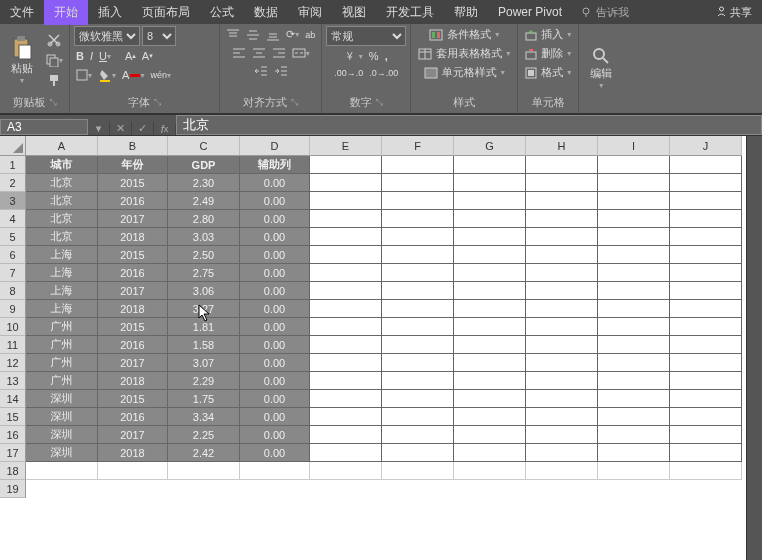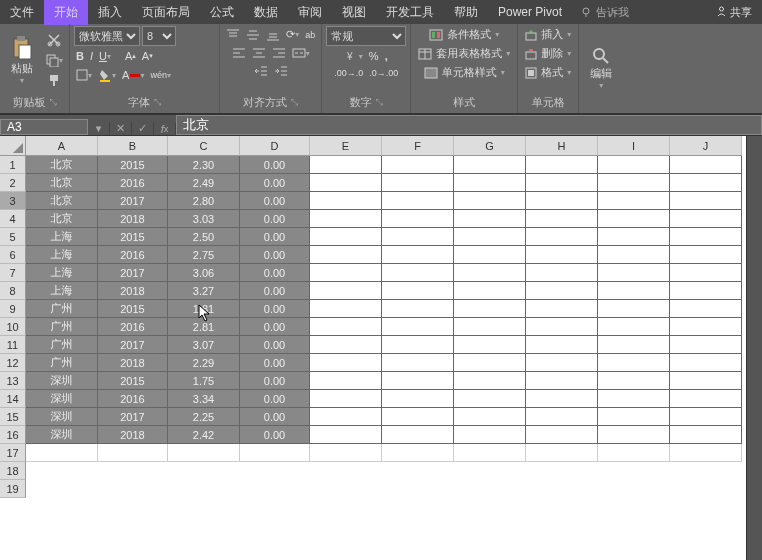--- a/index.html
+++ b/index.html
@@ -415,20 +415,32 @@
           <div class="rowhead">15</div>
           <div class="rowhead">16</div>
           <div class="rowhead">17</div>
           <div class="rowhead">18</div>
           <div class="rowhead">19</div>
         </div>
       <div class="cells" id="cells">
         <svg class="cursor-arrow" width="14" height="18">
             <path d="M1 1 L1 14 L4 11 L7 17 L9 16 L6 10 L11 10 Z" fill="#fff" stroke="#000"></path>
           </svg>
+          <div class="row dark hdr">
+            <div class="cell" style="width: 72px;">城市</div>
+            <div class="cell" style="width: 70px;">年份</div>
+            <div class="cell" style="width: 72px;">GDP</div>
+            <div class="cell" style="width: 70px;">辅助列</div>
+            <div class="cell" style="width: 72px; background: rgb(255, 255, 255);"></div>
+            <div class="cell" style="width: 72px; background: rgb(255, 255, 255);"></div>
+            <div class="cell" style="width: 72px; background: rgb(255, 255, 255);"></div>
+            <div class="cell" style="width: 72px; background: rgb(255, 255, 255);"></div>
+            <div class="cell" style="width: 72px; background: rgb(255, 255, 255);"></div>
+            <div class="cell" style="width: 72px; background: rgb(255, 255, 255);"></div>
+          </div>
           <div class="row dark">
             <div class="cell" style="width: 72px;">北京</div>
             <div class="cell" style="width: 70px;">2015</div>
             <div class="cell" style="width: 72px;">2.30</div>
             <div class="cell" style="width: 70px;">0.00</div>
             <div class="cell" style="width: 72px; background: rgb(255, 255, 255);"></div>
             <div class="cell" style="width: 72px; background: rgb(255, 255, 255);"></div>
             <div class="cell" style="width: 72px; background: rgb(255, 255, 255);"></div>
             <div class="cell" style="width: 72px; background: rgb(255, 255, 255);"></div>
             <div class="cell" style="width: 72px; background: rgb(255, 255, 255);"></div>
@@ -526,21 +538,21 @@
             <div class="cell" style="width: 72px; background: rgb(255, 255, 255);"></div>
             <div class="cell" style="width: 72px; background: rgb(255, 255, 255);"></div>
             <div class="cell" style="width: 72px; background: rgb(255, 255, 255);"></div>
             <div class="cell" style="width: 72px; background: rgb(255, 255, 255);"></div>
             <div class="cell" style="width: 72px; background: rgb(255, 255, 255);"></div>
             <div class="cell" style="width: 72px; background: rgb(255, 255, 255);"></div>
           </div>
           <div class="row dark">
             <div class="cell" style="width: 72px;">广州</div>
             <div class="cell" style="width: 70px;">2016</div>
-            <div class="cell" style="width: 72px;">2.81</div>
+            <div class="cell" style="width: 72px;">1.58</div>
             <div class="cell" style="width: 70px;">0.00</div>
             <div class="cell" style="width: 72px; background: rgb(255, 255, 255);"></div>
             <div class="cell" style="width: 72px; background: rgb(255, 255, 255);"></div>
             <div class="cell" style="width: 72px; background: rgb(255, 255, 255);"></div>
             <div class="cell" style="width: 72px; background: rgb(255, 255, 255);"></div>
             <div class="cell" style="width: 72px; background: rgb(255, 255, 255);"></div>
             <div class="cell" style="width: 72px; background: rgb(255, 255, 255);"></div>
           </div>
           <div class="row dark">
             <div class="cell" style="width: 72px;">广州</div>

